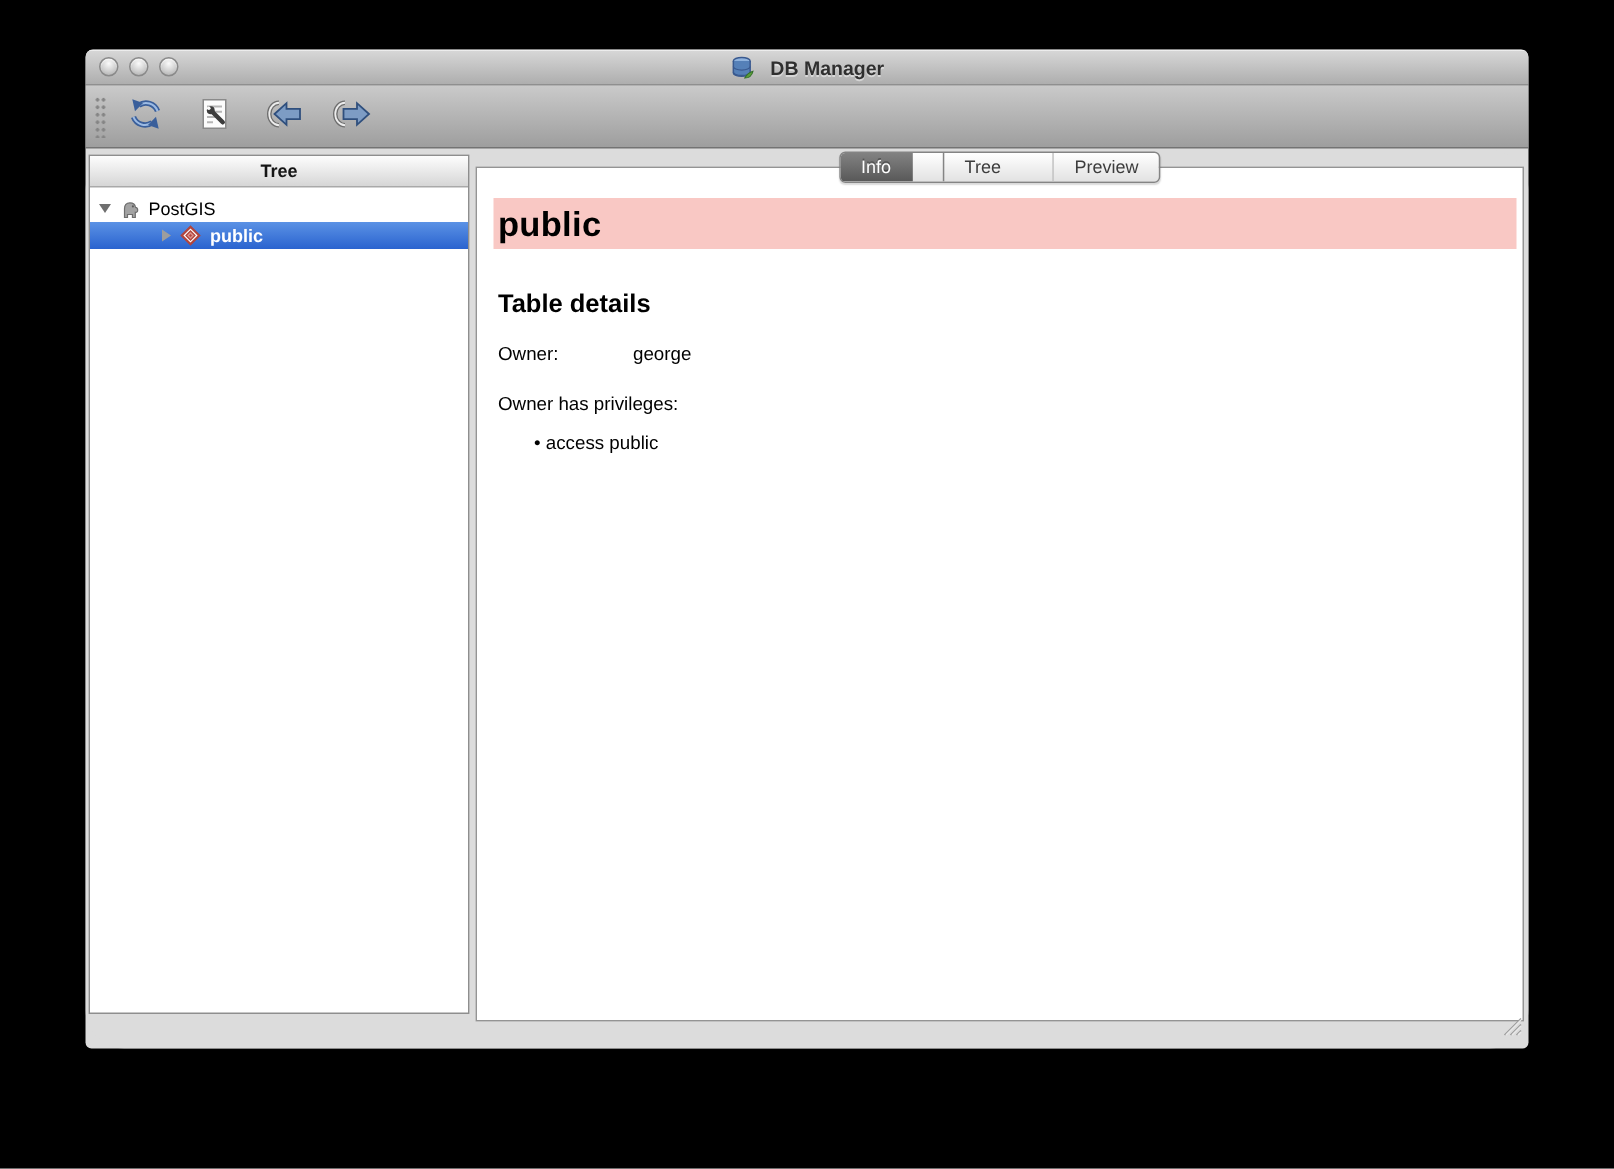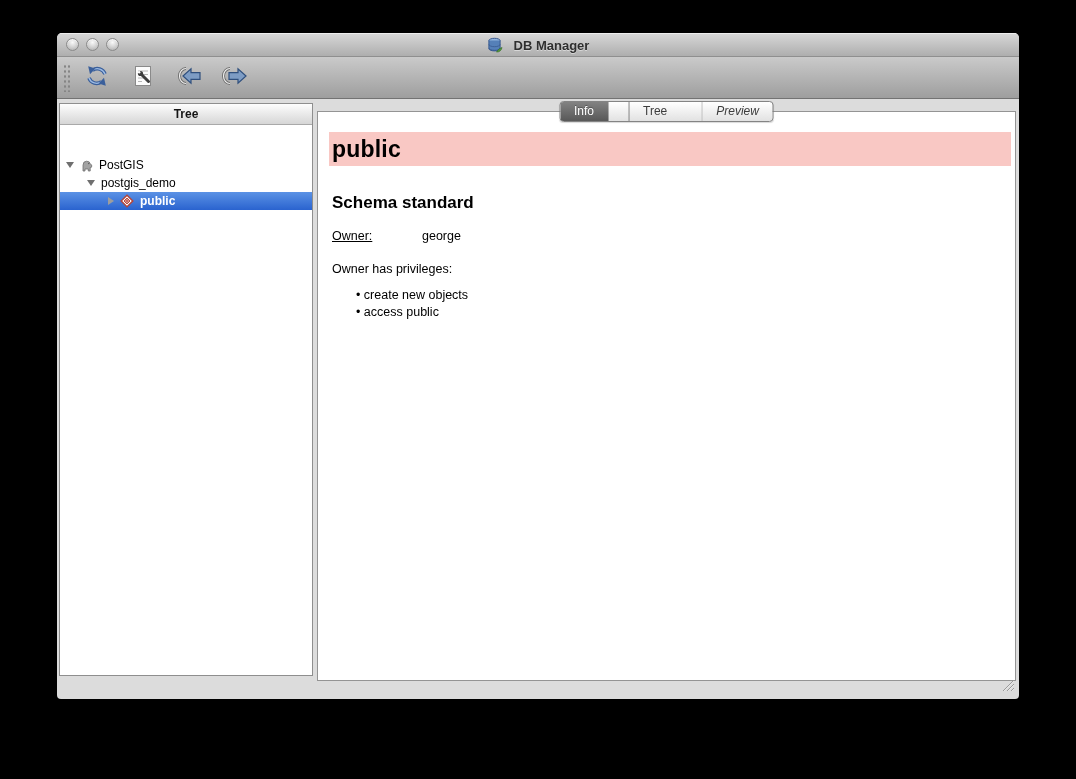--- a/index.html
+++ b/index.html
@@ -63,21 +63,21 @@
     background:#fff; border:1px solid #8e8e8e;
   }
   .tree-header {
     height:21px; line-height:20px; text-align:center;
     font-size:12px; font-weight:bold; color:#151515;
     background:linear-gradient(#fdfdfd,#d6d6d6);
     border-bottom:1px solid #a9a9a9;
   }
   .tree-body { padding-top:5px; }
   .tree-row { height:18px; display:flex; align-items:center; font-size:12px; color:#000; }
-  .row-l0 { padding-left:6px;margin-top:26px; }
+  .row-l0 { padding-left:6px; }
   .row-l1 { padding-left:27px; }
   .row-l2 { padding-left:48px; }
   .row-selected {
     background:linear-gradient(#5b92e5,#2a63cf);
     color:#fff; font-weight:bold;
   }
   .tri-down {
     width:0; height:0; margin-right:6px; flex:none;
     border-left:4.5px solid transparent; border-right:4.5px solid transparent;
     border-top:6px solid #6f6f6f;
@@ -105,33 +105,33 @@
   .tab {
     padding:0 14px; line-height:19px; font-size:12px; color:#3d3d3d;
     white-space:nowrap;
   }
   .tab-active {
     background:linear-gradient(#828282,#585858);
     color:#fff;
     text-shadow:0 -1px 0 rgba(0,0,0,.3);
   }
   .tab-sep-dark  { border-left:1px solid #848484; }
-  .tab-sep-light { border-left:1px solid #c2c2c2;font-style:italic; }
+  .tab-sep-light { border-left:1px solid #c2c2c2; }
   
   .content { padding:20px 4px 0 11px; color:#000; }
   .page-title {
     background:#f9c8c4; height:34px;
     display:flex; align-items:center;
     font-size:23px; font-weight:bold; padding-left:3px;
     letter-spacing:.2px;
   }
   .section-heading { font-size:17px; font-weight:bold; margin:27px 0 0 3px; }
   .detail-rows { margin-top:14px; }
   .detail-row { display:flex; font-size:12.5px; line-height:18px; margin-left:3px; }
-  .detail-label { width:90px; flex:none;text-decoration:underline; }
+  .detail-label { width:90px; flex:none; }
   .intro { font-size:12.5px; margin:17px 0 0 3px; }
   .bullets { list-style:none; margin:11px 0 0 27px; font-size:12.5px; line-height:16.5px; }
   .bullets li::before { content:"• "; }
   
   .resize-grip { position:absolute; right:4px; bottom:3px; }
 </style>
 </head>
 <body>
 
 <div class="window">
@@ -214,24 +214,20 @@
           <span class="tri-down"></span>
           <span class="tree-icon">
             <svg width="13" height="13" viewBox="0 0 13 13">
               <path d="M3 12 V6.2 Q3 2.2 6.6 2.2 Q10 2.2 10.3 5.2 Q11.8 5.3 11.8 7 Q11.8 8.8 10.2 8.5 L10.2 12 H8.3 V10 H5 V12 Z" fill="#a3a3a3" stroke="#6e6e6e" stroke-width="0.8"></path>
               <circle cx="8.6" cy="4.6" r="0.7" fill="#5a5a5a"></circle>
             </svg>
           </span>
           <span>PostGIS</span>
         </div>
 
-        <div class="tree-row row-l1">
-          <span class="tri-down"></span>
-          <span>postgis_demo</span>
-        </div>
 
         <div class="tree-row row-l2 row-selected">
           <span class="tri-right"></span>
           <span class="tree-icon">
             <svg width="14" height="14" viewBox="0 0 14 14">
               <g transform="rotate(45 7 7)">
                 <rect x="2.9" y="2.9" width="8.2" height="8.2" fill="#ffffff" stroke="#b2453c" stroke-width="1.5"></rect>
                 <rect x="4.9" y="4.9" width="4.2" height="4.2" fill="#dd9088" stroke="#b2453c" stroke-width="0.9"></rect>
                 <rect x="6.3" y="6.3" width="1.4" height="1.4" fill="#b2453c"></rect>
               </g>
@@ -246,31 +242,30 @@
     <div class="right-panel">
       <div class="tabbar">
         <div class="tab tab-active">Info</div>
         <div class="tab tab-sep-dark">Tree</div>
         <div class="tab tab-sep-light">Preview</div>
       </div>
 
       <div class="content">
         <div class="page-title">public</div>
 
-        <div class="section-heading">Schema standard</div>
+        <div class="section-heading">Table details</div>
         <div class="detail-rows">
           <div class="detail-row">
             <span class="detail-label">Owner:</span>
             <span>george</span>
           </div>
         </div>
 
         <div class="intro">Owner has privileges:</div>
         <ul class="bullets">
-          <li>create new objects</li>
           <li>access public</li>
         </ul>
       </div>
     </div>
 
     <div class="resize-grip">
       <svg width="13" height="13" viewBox="0 0 13 13">
         <path d="M12 1 L1 12 M12 5 L5 12 M12 9 L9 12" stroke="#9a9a9a" stroke-width="1"></path>
         <path d="M12 2 L2 12 M12 6 L6 12 M12 10 L10 12" stroke="#e8e8e8" stroke-width="1"></path>
       </svg>

